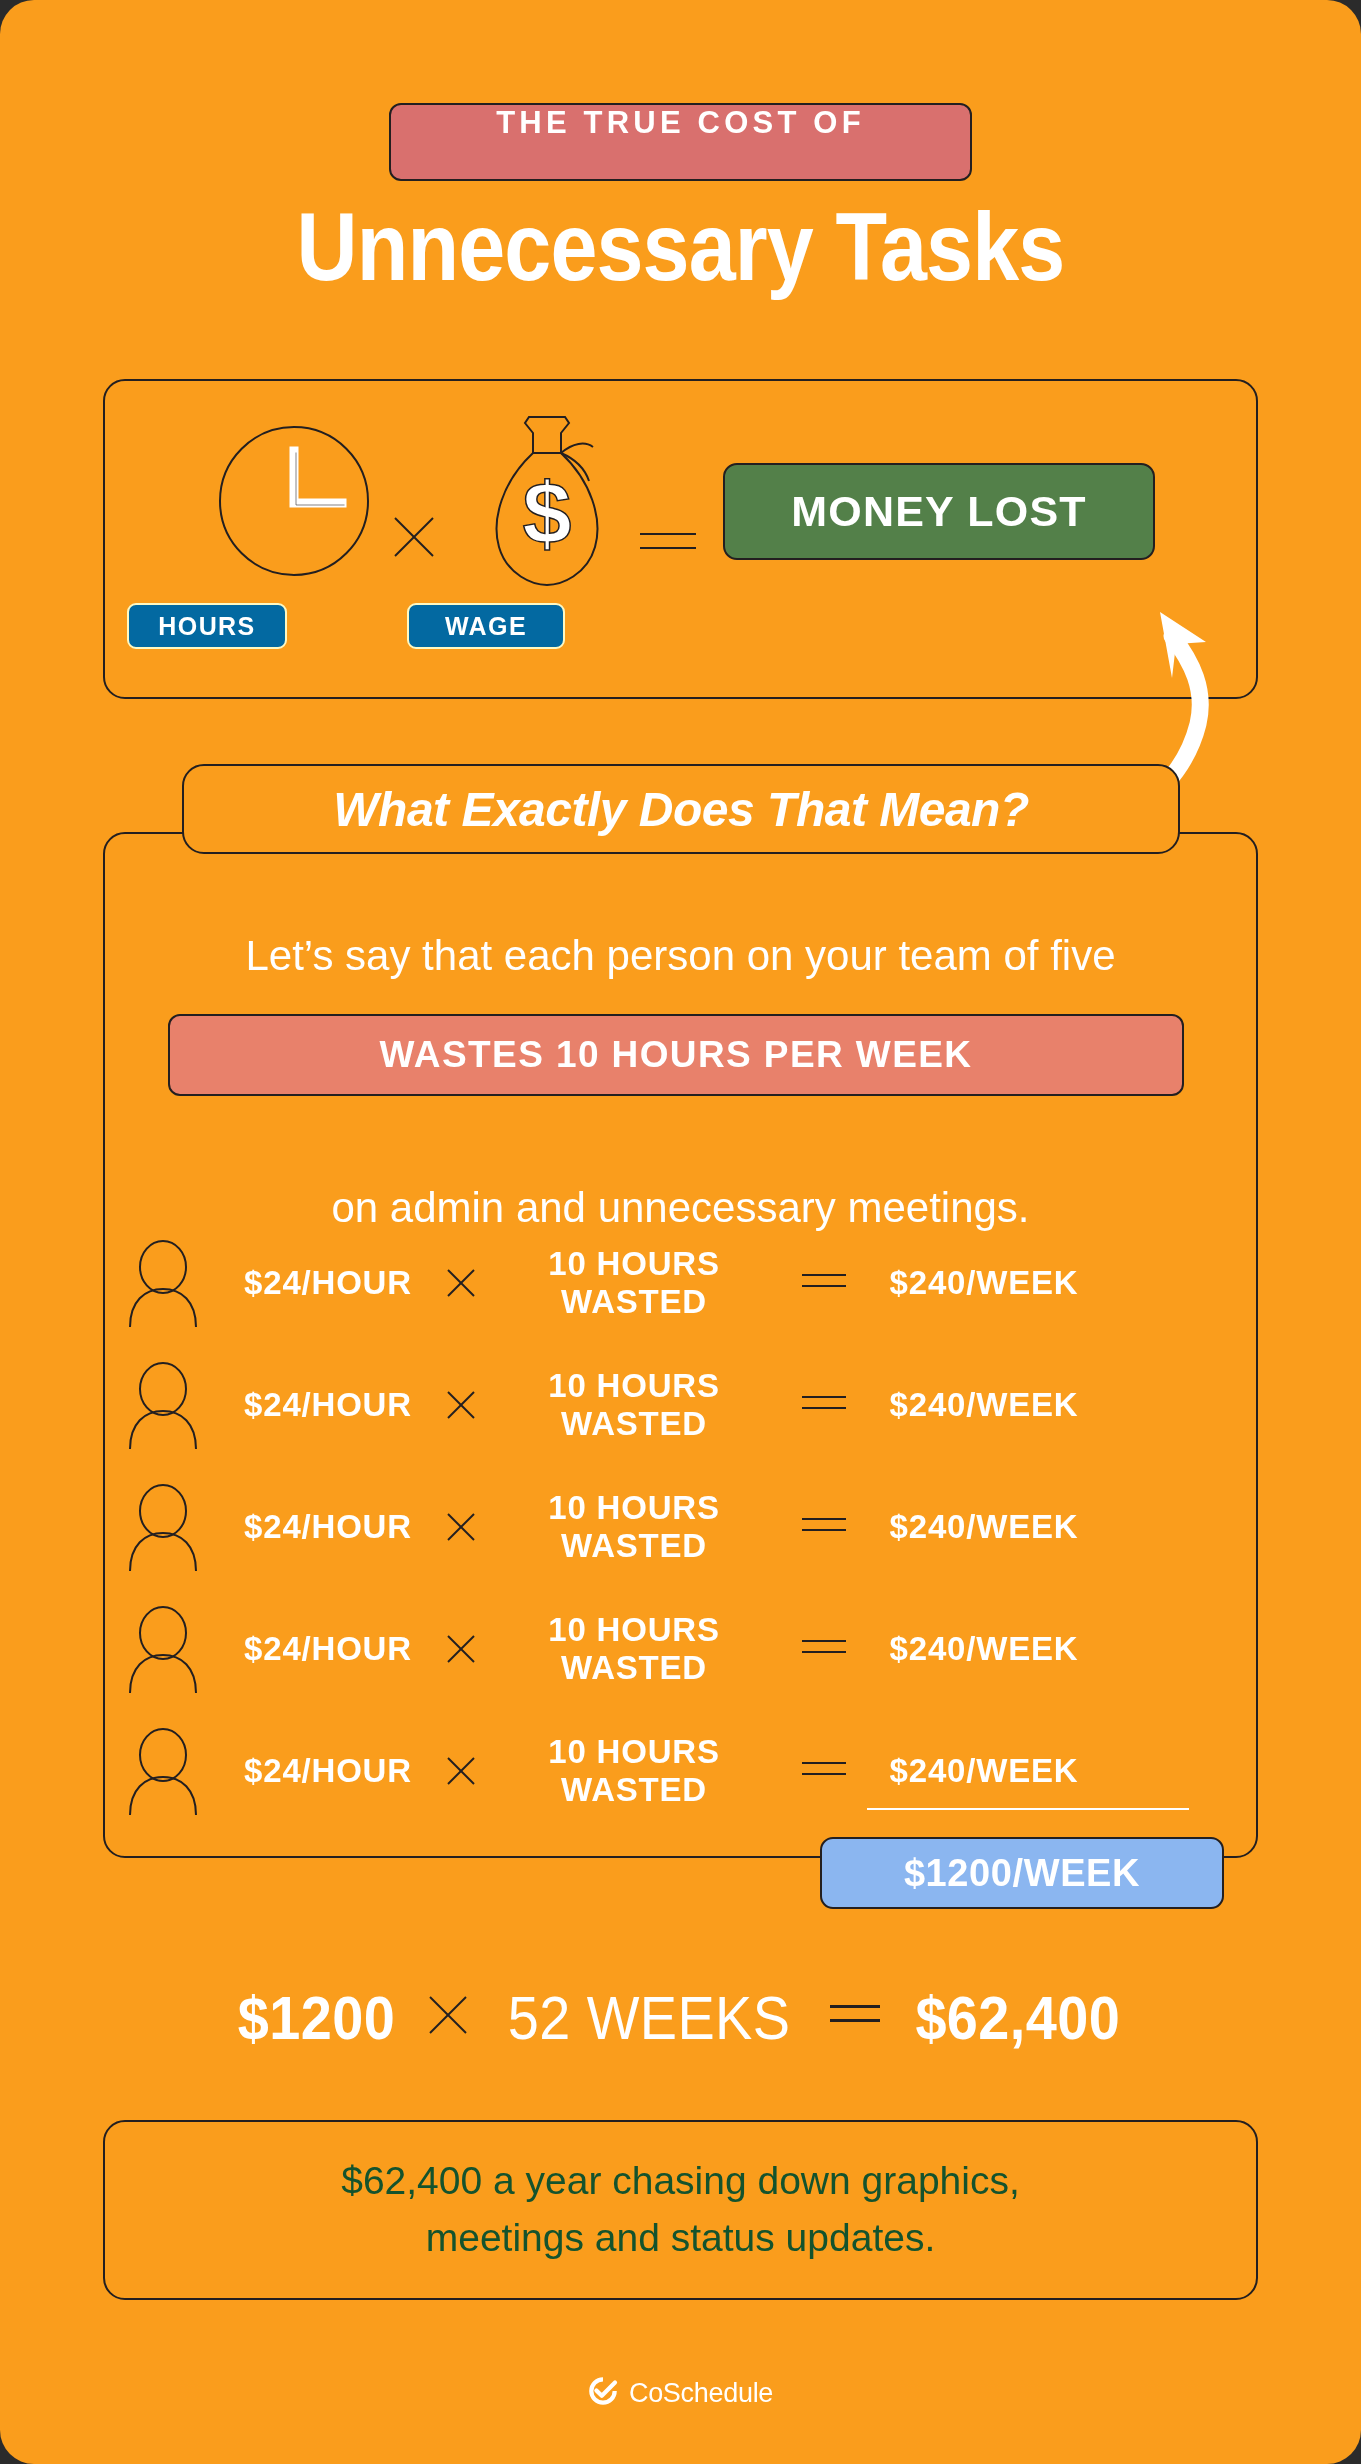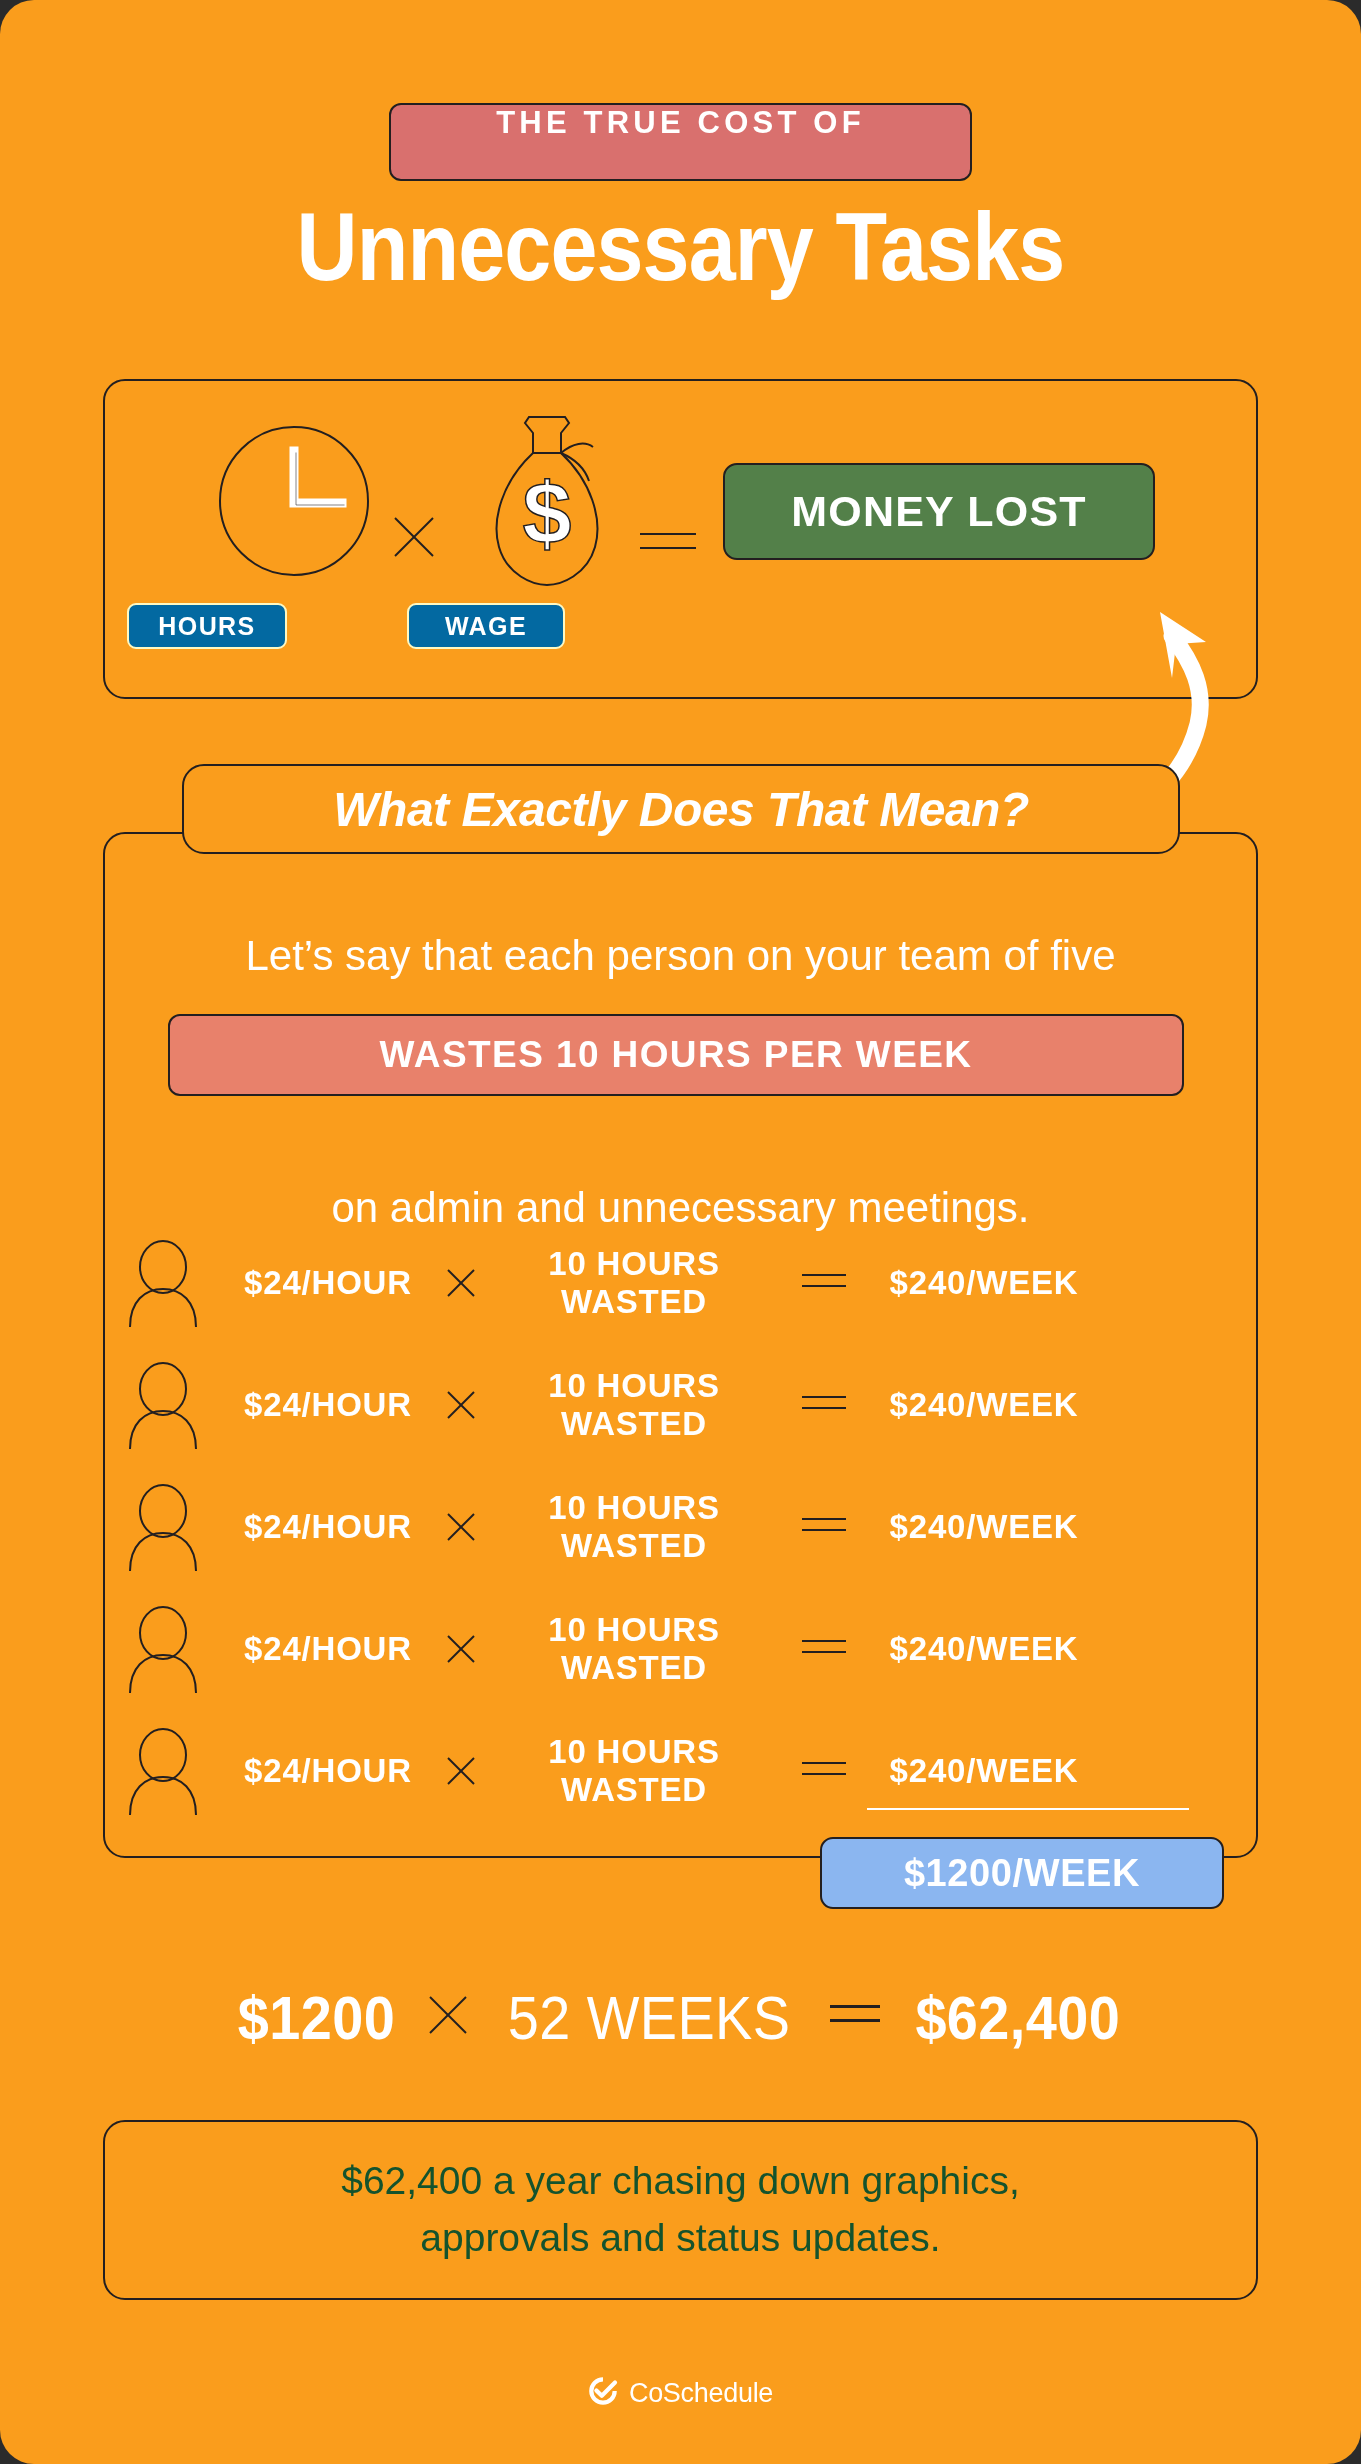--- a/index.html
+++ b/index.html
@@ -541,21 +541,21 @@
     </span>
     <span class="ye-weeks">52 WEEKS</span>
     <span>
       <span class="ye-eq" style="display:inline-block"><span class="bar" style="display:block"></span><span class="bar" style="display:block"></span></span>
     </span>
     <span class="ye-num">$62,400</span>
   </div>
 
   <div id="footer-box">
     <div class="fline">$62,400 a year chasing down graphics,</div>
-    <div class="fline">approvals and status updates.</div>
+    <div class="fline">meetings and status updates.</div>
   </div>
 
   <div id="logo">
     <span>
       <svg width="30" height="30" viewBox="0 0 30 30">
         <path d="M15 1.2 A13.8 13.8 0 1 0 28.8 15 L24.6 15 A9.6 9.6 0 1 1 15 5.4 Z" fill="#ffffff"></path>
         <path d="M8.4 14.4 L13.8 19.8 L27 6.6" fill="none" stroke="#ffffff" stroke-width="4.2" stroke-linecap="round" stroke-linejoin="round"></path>
       </svg>
     </span>
     <span class="logo-text">CoSchedule</span>

